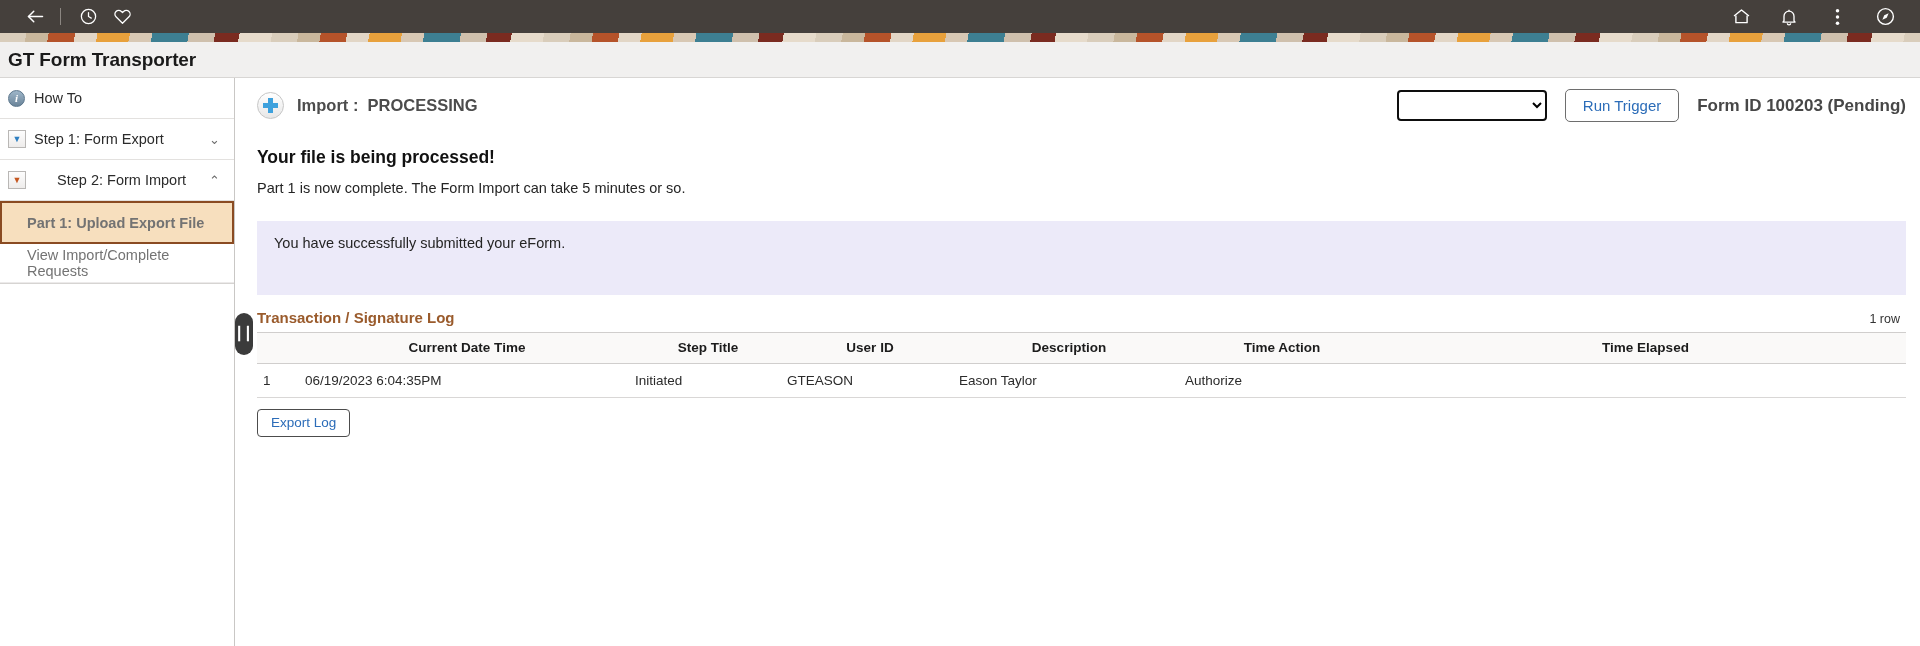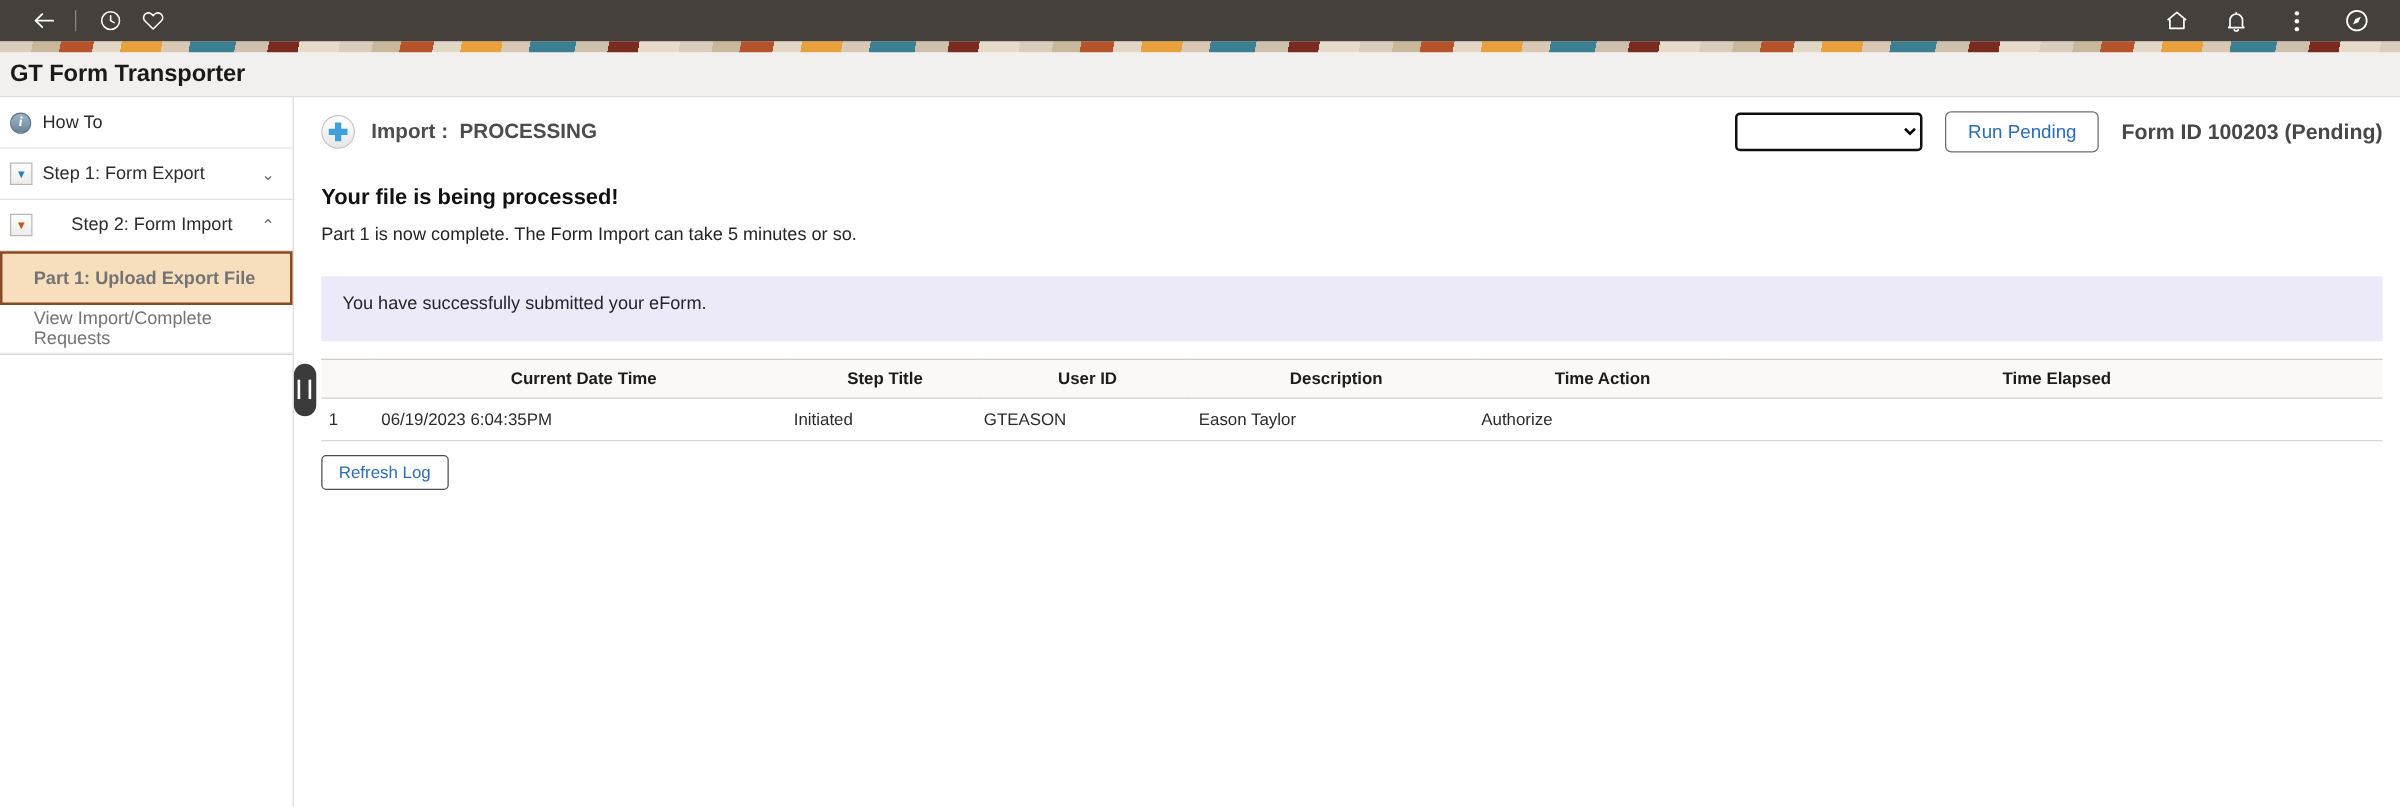--- a/index.html
+++ b/index.html
@@ -227,21 +227,21 @@
     margin: 11px 0 0 0;
     font-size: 14.5px;
     color: #242424;
     line-height: 1.35;
   }
   p.body-p.second { margin-top: 37px; }
 
   .success-box {
     margin-top: 22px;
     background: #eceaf9;
-    height: 52px;
+    height: 74px;
     padding: 14px 0 0 17px;
     font-size: 14.5px;
     color: #242424;
   }
 
   
   .log-wrap { margin-top: 14px; position: relative; }
   .log-headrow {
     display: flex;
     align-items: flex-end;
@@ -430,38 +430,42 @@
       <div class="plus-circle"></div>
       <div class="import-title">
         <span>Import :</span>
         &nbsp;<span class="status">PROCESSING</span>
       </div>
 
       <div class="header-right">
         <select class="trigger-select">
           <option></option>
         </select>
-        <button class="run-btn">Run Pending</button>
+        <button class="run-btn">Run Trigger</button>
         <div class="form-id">Form ID 100203 (Pending)</div>
       </div>
     </div>
 
     <div class="content-pad">
       <h2 class="page-h2">Your file is being processed!</h2>
       <p class="body-p">Part 1 is now complete. The Form Import can take 5 minutes or so.</p>
 
       <div class="success-box">
         <span>You have successfully submitted your eForm.</span>
       </div>
 
       <div class="log-wrap">
         <div class="collapse-handle">
             <span>┃┃</span>
           </div>
 
+        <div class="log-headrow">
+          <div class="log-title">Transaction / Signature Log</div>
+          <div class="row-count">1 row</div>
+        </div>
 
         <table class="log">
           <colgroup>
             <col class="c-num">
               <col class="c-date">
               <col class="c-step">
               <col class="c-user">
             <col class="c-desc">
               <col class="c-act">
               <col class="c-time">
@@ -483,18 +487,18 @@
               <td>06/19/2023  6:04:35PM</td>
               <td>Initiated</td>
               <td>GTEASON</td>
               <td>Eason Taylor</td>
               <td>Authorize</td>
               <td></td>
             </tr>
           </tbody>
         </table>
 
-        <button class="refresh-btn">Refresh Log</button>
+        <button class="refresh-btn">Export Log</button>
       </div>
     </div>
 
   </main>
 </div>
 
 </body></html>

